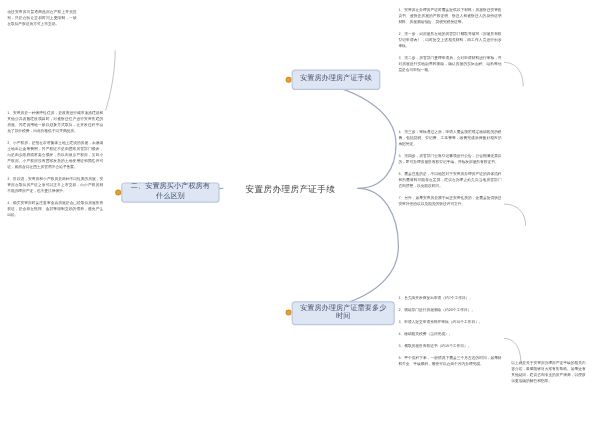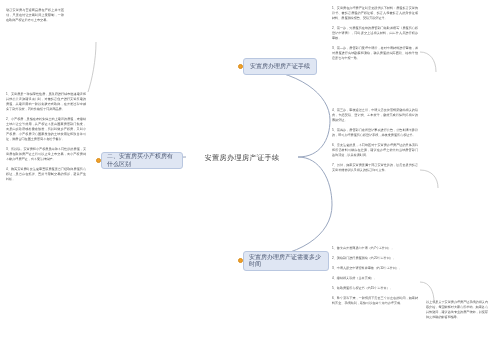--- a/index.html
+++ b/index.html
@@ -27,21 +27,21 @@
     height: 360px;
     pointer-events: none;
   }
   .node {
     position: absolute;
     box-sizing: border-box;
     border-radius: 3px;
     display: flex;
     align-items: center;
     justify-content: center;
-    text-align: left;
+    text-align: center;
     line-height: 1.25;
     padding: 3px 5px;
   }
   .root-node {
     left: 186px;
     top: 147px;
     width: 112px;
     height: 20px;
     font-size: 7.2px;
     color: #3d3d3d;

